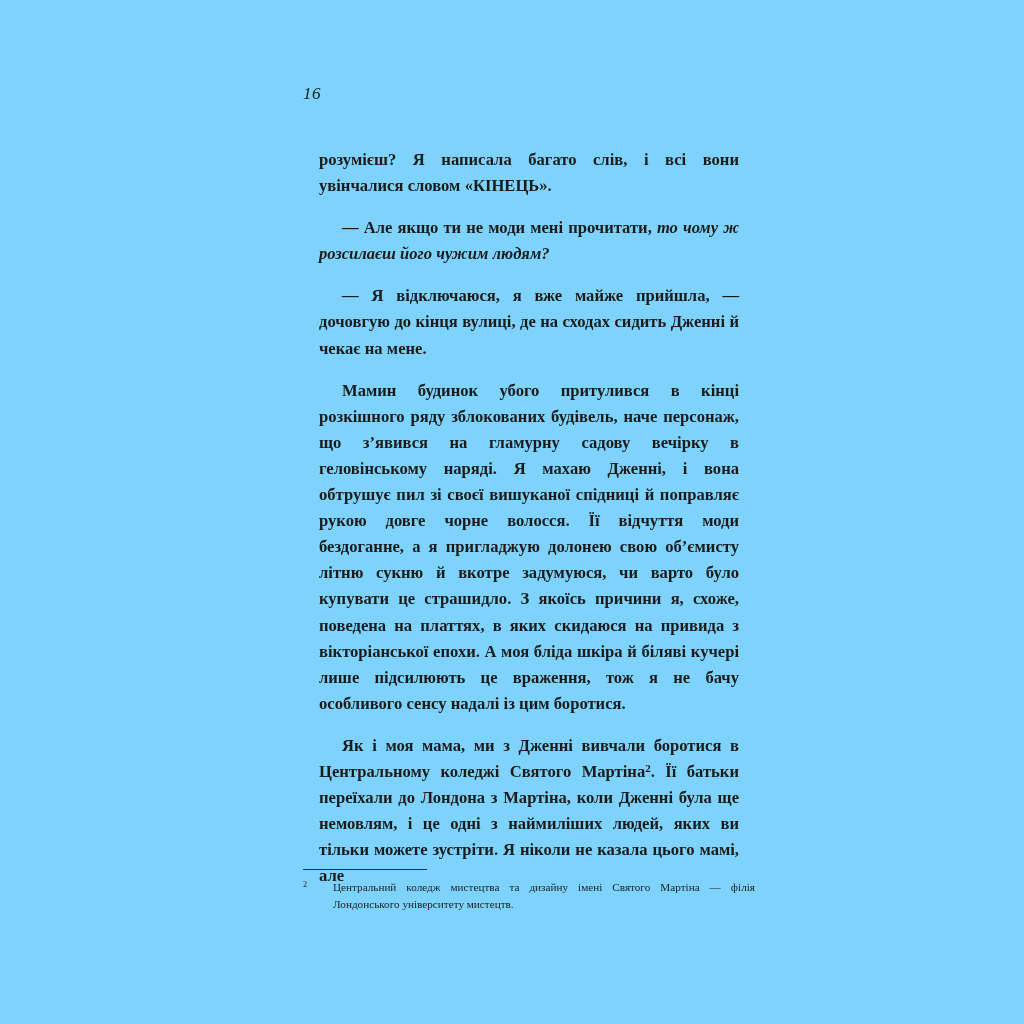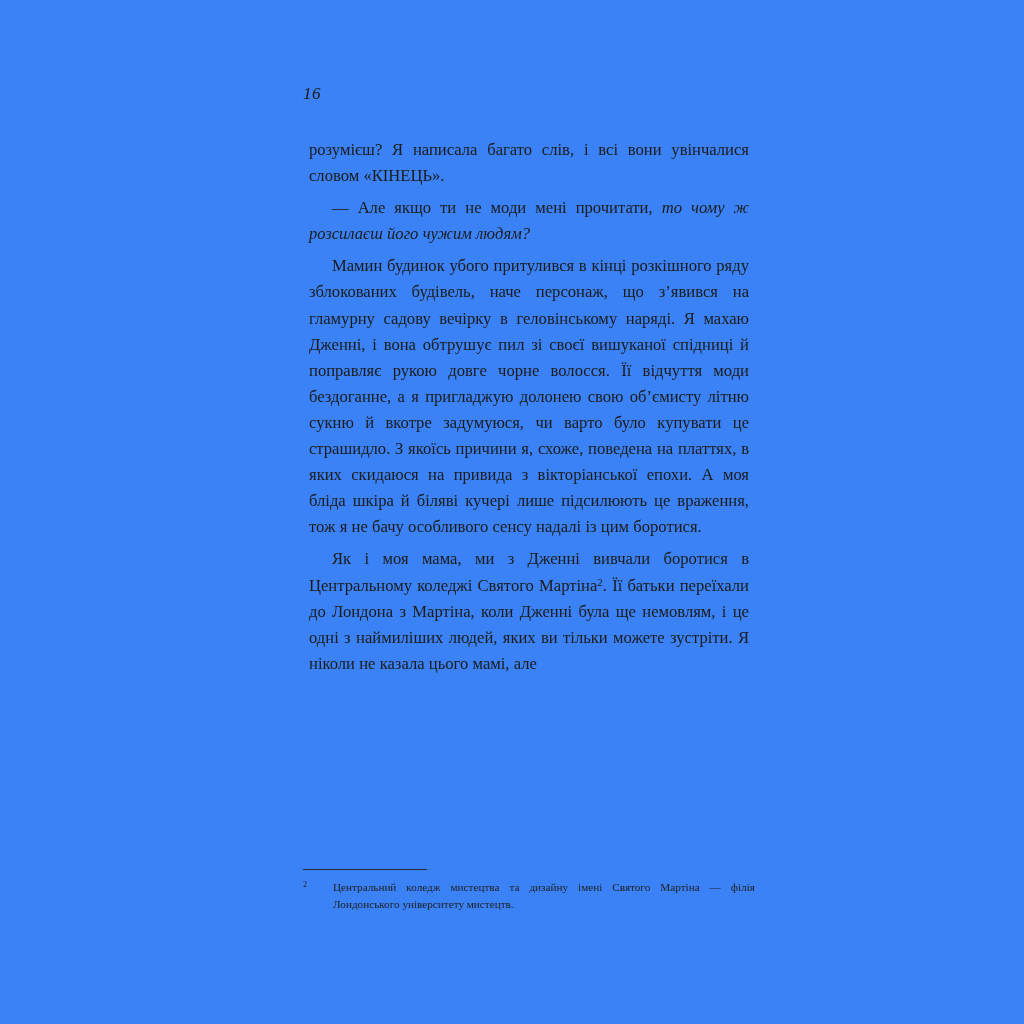--- a/index.html
+++ b/index.html
@@ -17,21 +17,21 @@
     color: #1b1b1b;
     -webkit-font-smoothing: antialiased;
   }
 
   .page {
     position: absolute;
     left: 0;
     top: 0;
     width: 1024px;
     height: 1024px;
-    background: #3b82f6;
+    background: #7dd3fc;
   }
 
   
   .folio {
     position: absolute;
     left: 303px;
     top: 84px;
     font-family: "Liberation Serif", "DejaVu Serif", serif;
     font-style: italic;
     font-size: 17px;
@@ -48,22 +48,23 @@
     width: 452px;
     text-align: justify;
     text-justify: inter-word;
     font-size: 16.6px;
     line-height: 26.1px;
     hyphens: manual;
     word-spacing: 0.1px;
   }
 
   .textblock p {
-    margin: 6px;
+    margin: 16px;
     text-indent: 0;
+    font-weight: bold;
   }
 
   
   .textblock p.ind {
     text-indent: 23px;
   }
 
   .textblock p:last-child {
     text-align: justify;
   }
@@ -119,20 +120,21 @@
   <div class="folio">16</div>
 
   <div class="textblock">
 
     <p><span>розумієш? Я написала багато слів, і всі вони увінчалися словом «КІНЕЦЬ».</span></p>
 
 
 
     <p class="ind"><span>— Але якщо ти не моди мені прочитати, </span><em class="it">то чому ж розсилаєш його чужим людям?</em></p>
 
+    <p class="ind"><span>— Я відключаюся, я вже майже прийшла, — дочовгую до кінця вулиці, де на сходах сидить Дженні й чекає на мене.</span></p>
 
     <p class="ind"><span>Мамин будинок убого притулився в кінці розкішного ряду зблокованих будівель, наче персонаж, що з’явився на гламурну садову вечірку в геловінському наряді. Я махаю Дженні, і вона обтрушує пил зі своєї вишуканої спідниці й поправляє рукою довге чорне волосся. Її відчуття моди бездоганне, а я пригладжую долонею свою об’ємисту літню сукню й вкотре задумуюся, чи варто було купувати це страшидло. З якоїсь причини я, схоже, поведена на платтях, в яких скидаюся на привида з вікторіанської епохи. А моя бліда шкіра й біляві кучері лише підсилюють це враження, тож я не бачу особливого сенсу надалі із цим боротися.</span></p>
 
     <p class="ind"><span>Як і моя мама, ми з Дженні вивчали боротися в Центральному коледжі Святого Мартіна</span><sup class="fnref">2</sup><span>. Її батьки переїхали до Лондона з Мартіна, коли Дженні була ще немовлям, і це одні з наймиліших людей, яких ви тільки можете зустріти. Я ніколи не казала цього мамі, але</span></p>
 
   </div>
 
   <div class="footnotes">
     <div class="fn-rule"></div>
     <div class="footnote">

